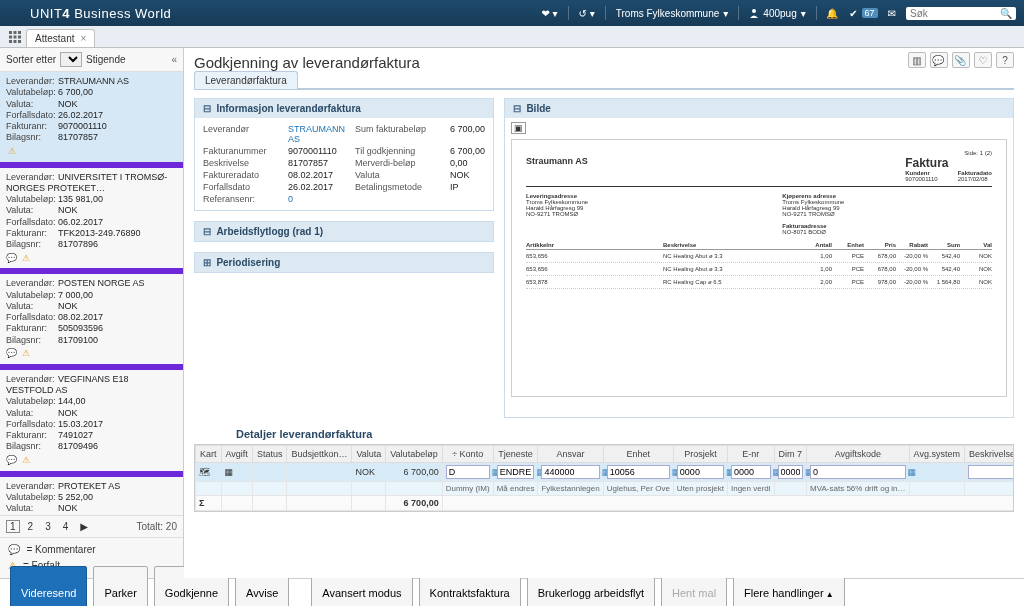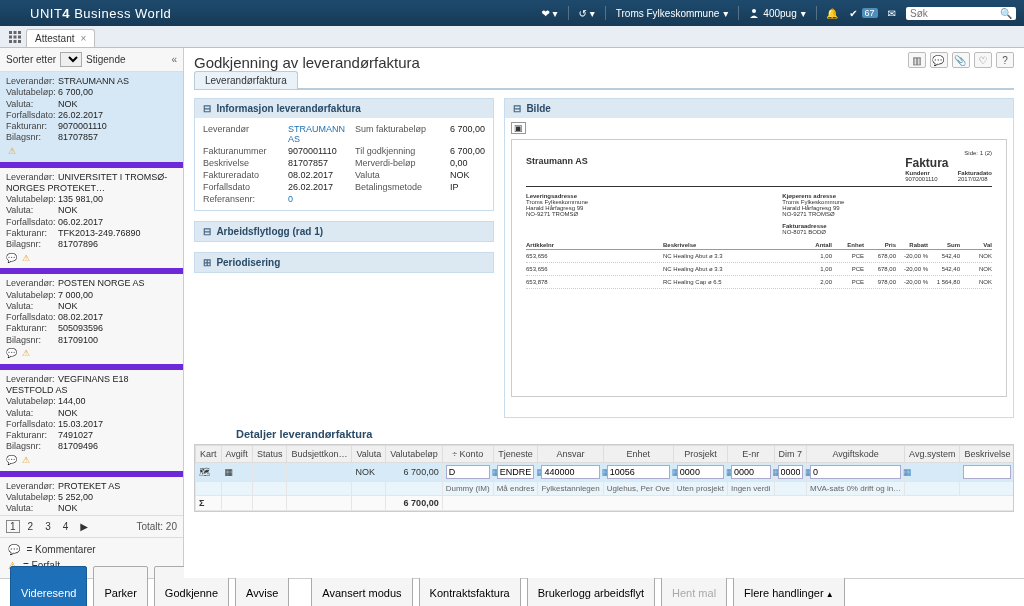--- a/index.html
+++ b/index.html
@@ -453,21 +453,21 @@
                 <td></td>
                 <td></td>
                 <td></td>
   <td>Dummy (IM)</td>
                 <td>Må endres</td>
                 <td>Fylkestannlegen</td>
                 <td>Uglehus, Per Ove</td>
   <td>Uten prosjekt</td>
                 <td>Ingen verdi</td>
                 <td></td>
-                <td>MVA-sats 0% drift og in…</td>
+                <td>MVA-sats 56% drift og in…</td>
                 <td></td>
                 <td></td>
 </tr>
 <tr class="sum">
   <td>Σ</td>
                 <td></td>
                 <td></td>
                 <td></td>
                 <td></td>
   <td style="text-align:right">6 700,00</td>

